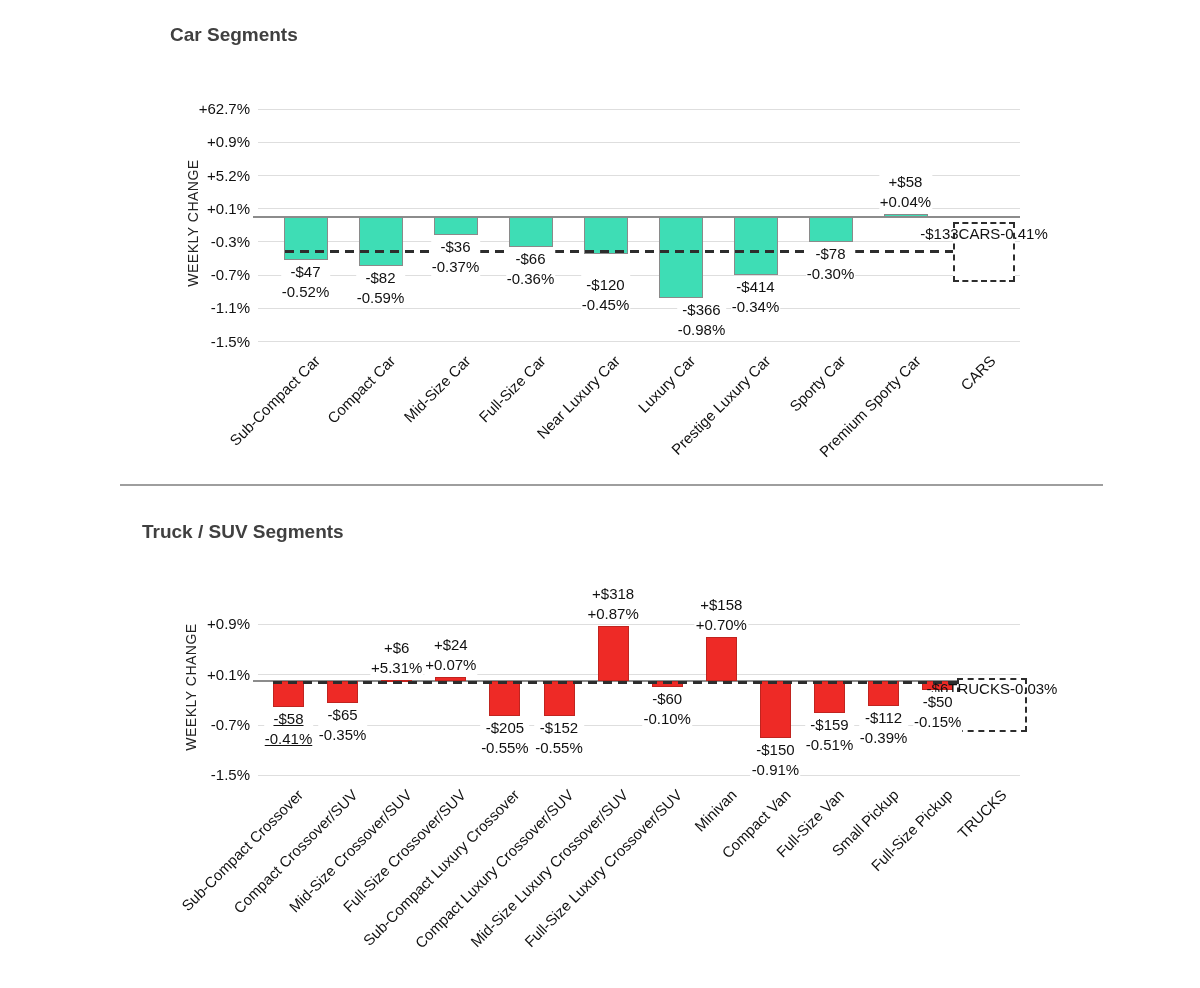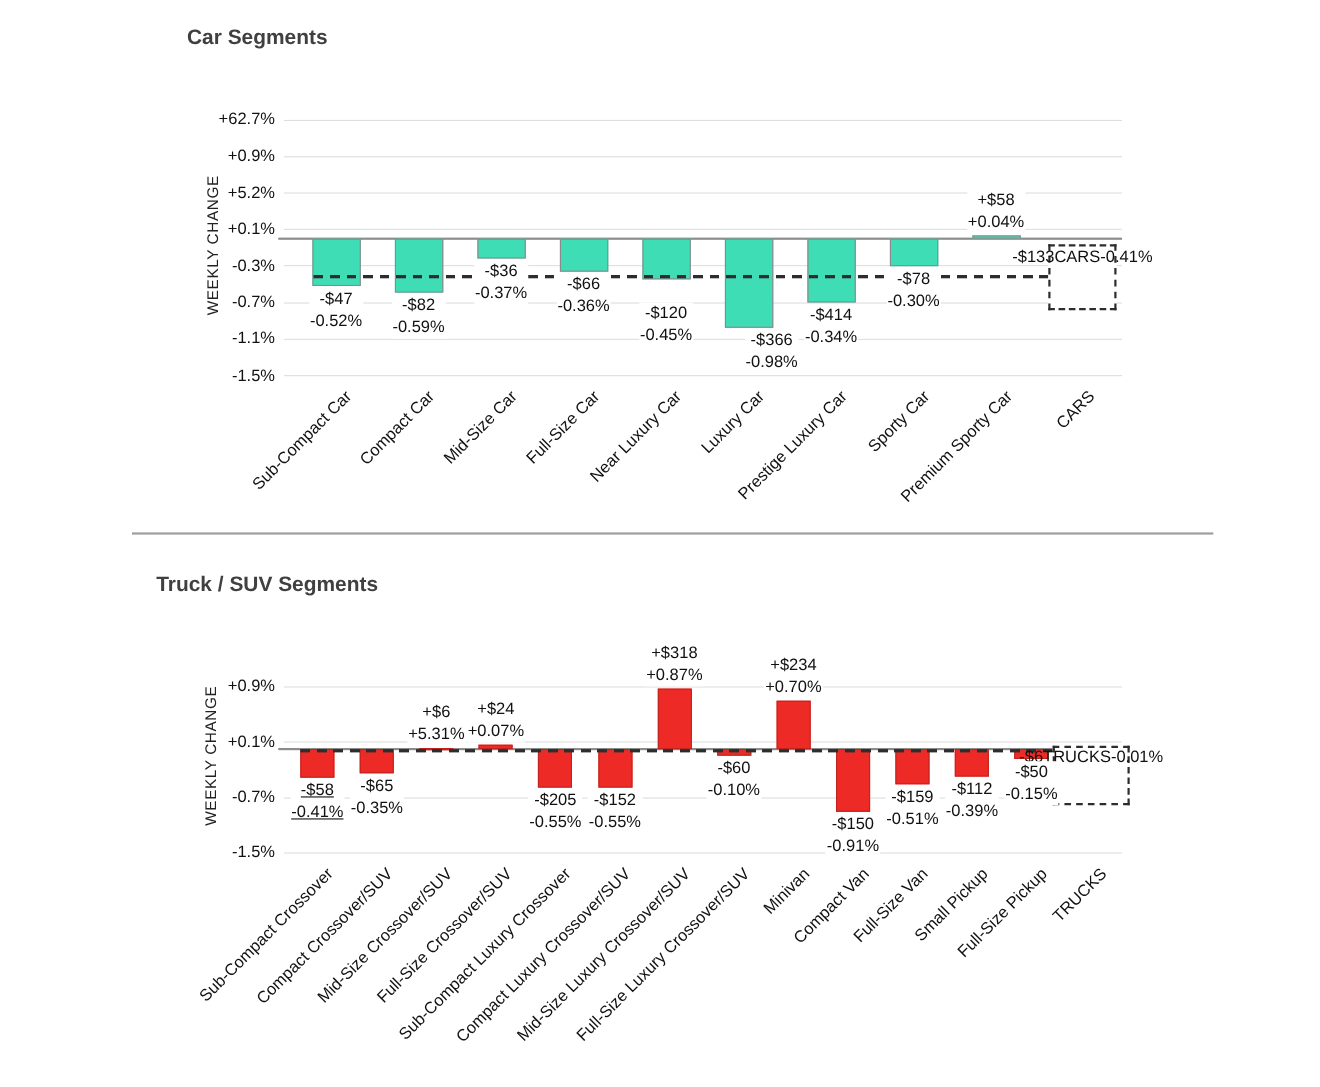--- a/index.html
+++ b/index.html
@@ -137,21 +137,21 @@
       <div class="bar" style="left: 651.7px; top: 681px; width: 31px; height: 6.29px; background: rgb(238, 42, 38); border-color: rgb(192, 36, 31);"></div>
       <div class="bar" style="left: 705.8px; top: 636.97px; width: 31px; height: 44.03px; background: rgb(238, 42, 38); border-color: rgb(192, 36, 31);"></div>
       <div class="bar" style="left: 759.9px; top: 681px; width: 31px; height: 57.239px; background: rgb(238, 42, 38); border-color: rgb(192, 36, 31);"></div>
       <div class="bar" style="left: 814px; top: 681px; width: 31px; height: 32.079px; background: rgb(238, 42, 38); border-color: rgb(192, 36, 31);"></div>
       <div class="bar" style="left: 868.1px; top: 681px; width: 31px; height: 24.531px; background: rgb(238, 42, 38); border-color: rgb(192, 36, 31);"></div>
       <div class="bar" style="left: 922.2px; top: 681px; width: 31px; height: 9.435px; background: rgb(238, 42, 38); border-color: rgb(192, 36, 31);"></div>
       <div class="dash-line" style="left: 273px; top: 680.758px; width: 684px; background: repeating-linear-gradient(90deg, rgb(45, 45, 45) 0px, rgb(45, 45, 45) 9px, transparent 9px, transparent 15px);"></div>
       <div class="summary-box" style="left: 957px; top: 678px; width: 70px; height: 54px; line-height: 18px;">
         <div class="">-$6</div>
         <div class="">TRUCKS</div>
-        <div class="">-0.01%</div>
+        <div class="">-0.03%</div>
       </div>
       <div class="val-label" style="left: 288.5px; top: 708.789px; text-decoration: underline;">
         <div class="">-$58</div>
         <div class="">-0.41%</div>
       </div>
       <div class="val-label" style="left: 342.6px; top: 705.015px;">
         <div class="">-$65</div>
         <div class="">-0.35%</div>
       </div>
       <div class="val-label" style="left: 396.7px; top: 637.5px;">
@@ -172,21 +172,21 @@
       </div>
       <div class="val-label" style="left: 613.1px; top: 584.277px;">
         <div class="">+$318</div>
         <div class="">+0.87%</div>
       </div>
       <div class="val-label" style="left: 667.2px; top: 689.29px;">
         <div class="">-$60</div>
         <div class="">-0.10%</div>
       </div>
       <div class="val-label" style="left: 721.3px; top: 594.97px;">
-        <div class="">+$234</div>
+        <div class="">+$158</div>
         <div class="">+0.70%</div>
       </div>
       <div class="val-label" style="left: 775.4px; top: 740.239px;">
         <div class="">-$150</div>
         <div class="">-0.91%</div>
       </div>
       <div class="val-label" style="left: 829.5px; top: 715.079px;">
         <div class="">-$159</div>
         <div class="">-0.51%</div>
       </div>

